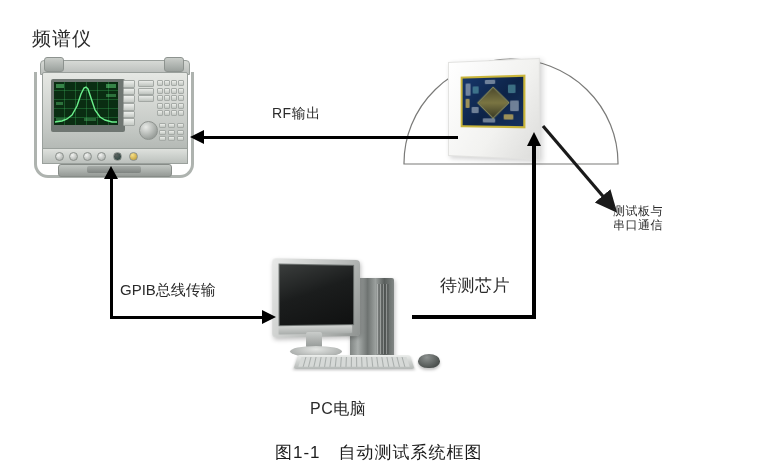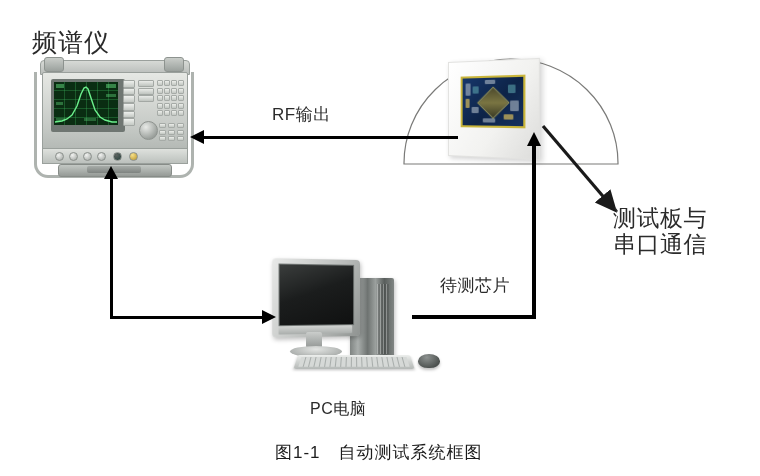--- a/index.html
+++ b/index.html
@@ -18,26 +18,26 @@
     overflow: hidden;
   }
   .lbl {
     position: absolute;
     color: #2b2b2b;
     font-family: "Liberation Sans", "DejaVu Sans", sans-serif;
     white-space: nowrap;
     line-height: 1.15;
   }
   
-  #label-spectrum      { left: 32px;  top: 28px;  font-size: 25px; letter-spacing: 1px; }
+  #label-spectrum      { left: 32px;  top: 28px;  font-size: 19px; letter-spacing: 1px; }
   #label-chamber       { left: 585px; top: 32px;  font-size: 17px; letter-spacing: 0.5px; }
-  #label-rf            { left: 272px; top: 105px; font-size: 17px; letter-spacing: 0.5px; }
+  #label-rf            { left: 272px; top: 105px; font-size: 14px; letter-spacing: 0.5px; }
   #label-gpib          { left: 120px; top: 281px; font-size: 15px; letter-spacing: 0px; }
   #label-serial        { left: 440px; top: 276px; font-size: 17px; letter-spacing: 0.5px; }
-  #label-dut           { left: 613px; top: 205px; font-size: 23px; letter-spacing: 0.5px; text-align: left; }
+  #label-dut           { left: 613px; top: 205px; font-size: 12px; letter-spacing: 0.5px; text-align: left; }
   #label-dut span      { display: block; }
   #label-pc            { left: 310px; top: 400px; font-size: 16px; letter-spacing: 0.5px; }
   #caption             { left: 275px; top: 443px; font-size: 17px; letter-spacing: 1px; color: #1c1c1c;}
 
   
   .wire { position: absolute; background: #000000; }
 
   
   #wire-rf       { left: 202px; top: 136px; width: 256px; height: 3px; }
   
@@ -488,20 +488,21 @@
       </marker>
     </defs>
     <line x1="8" y1="8" x2="78" y2="90" stroke="#1a1a1a" stroke-width="3.2" marker-end="url(#dut-head)"></line>
   </svg>
 
   <div class="lbl" id="label-spectrum">频谱仪</div>
 
 
   <div class="lbl" id="label-rf">RF输出</div>
 
+  <div class="lbl" id="label-gpib">GPIB总线传输</div>
 
   <div class="lbl" id="label-serial">待测芯片</div>
 
   <div class="lbl" id="label-dut">
     <span>测试板与</span>
     <span>串口通信</span>
   </div>
 
   <div class="lbl" id="label-pc">PC电脑</div>
 

